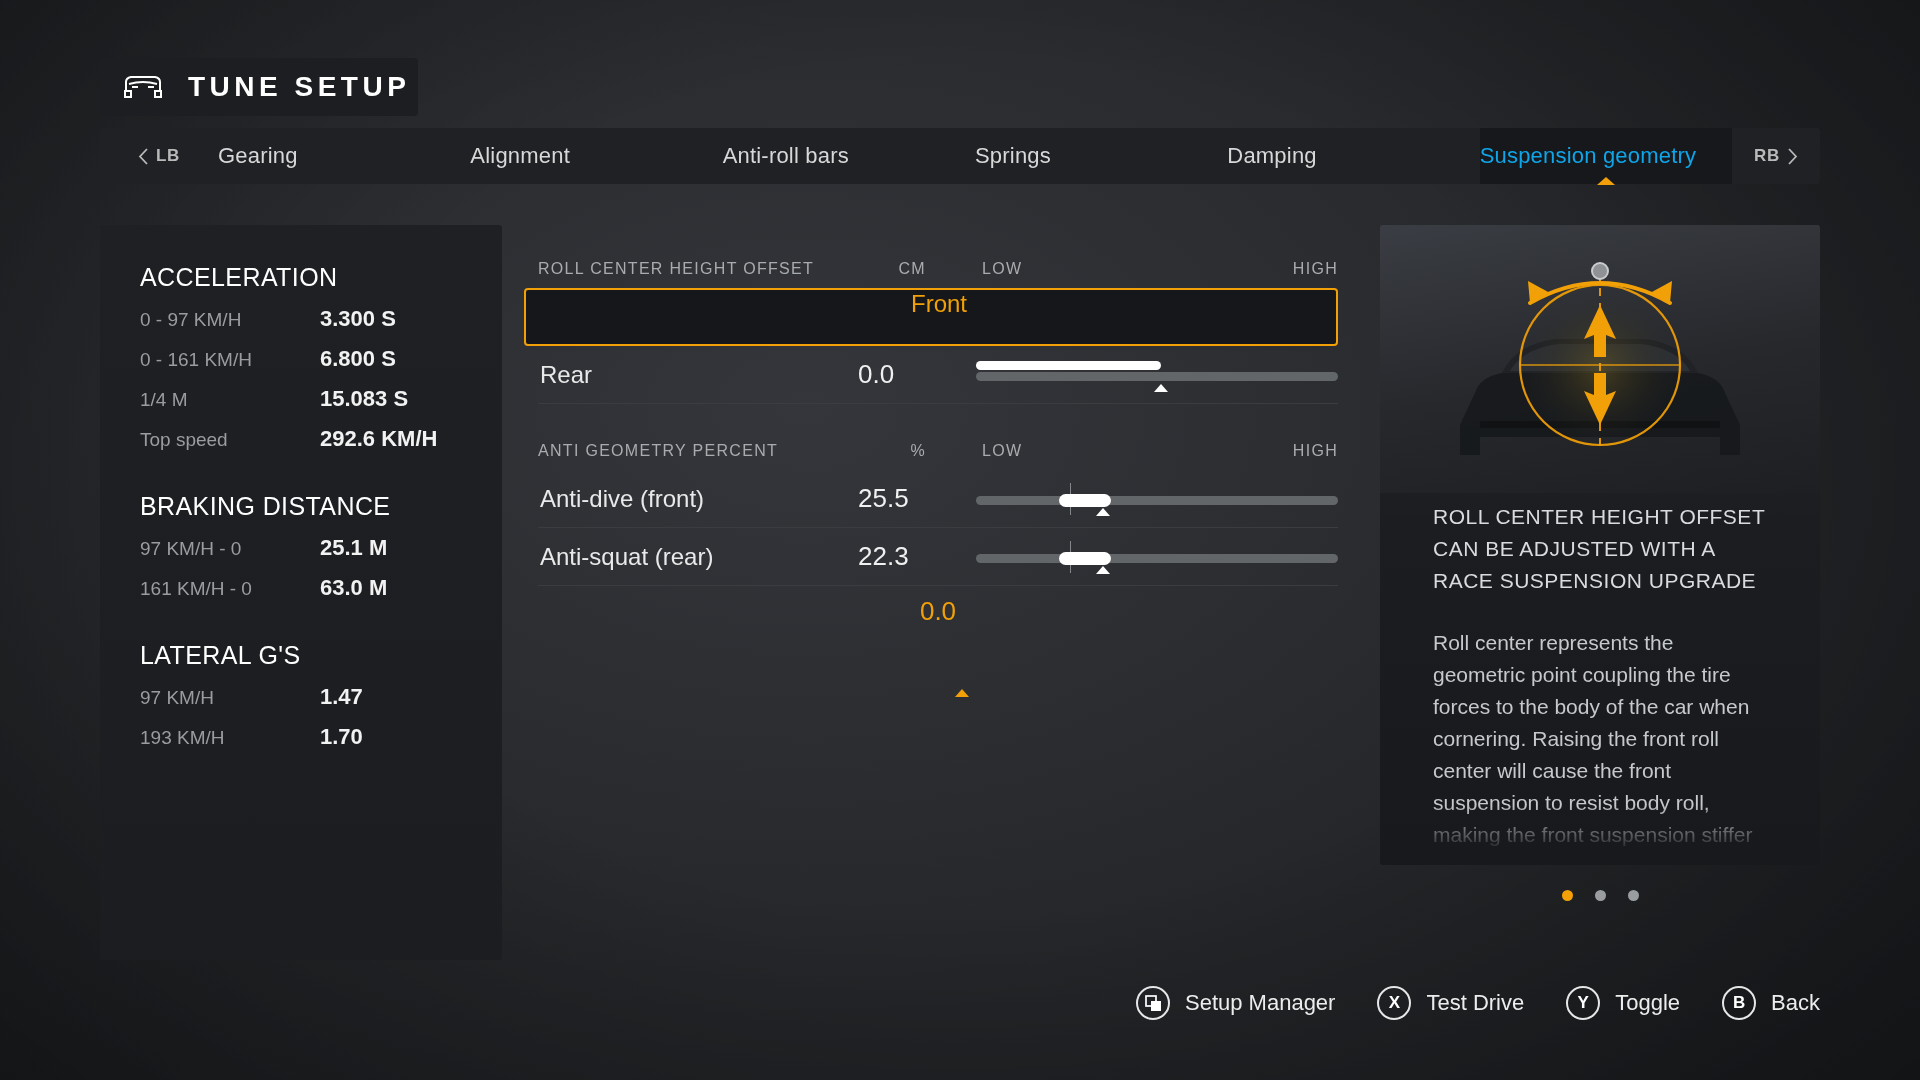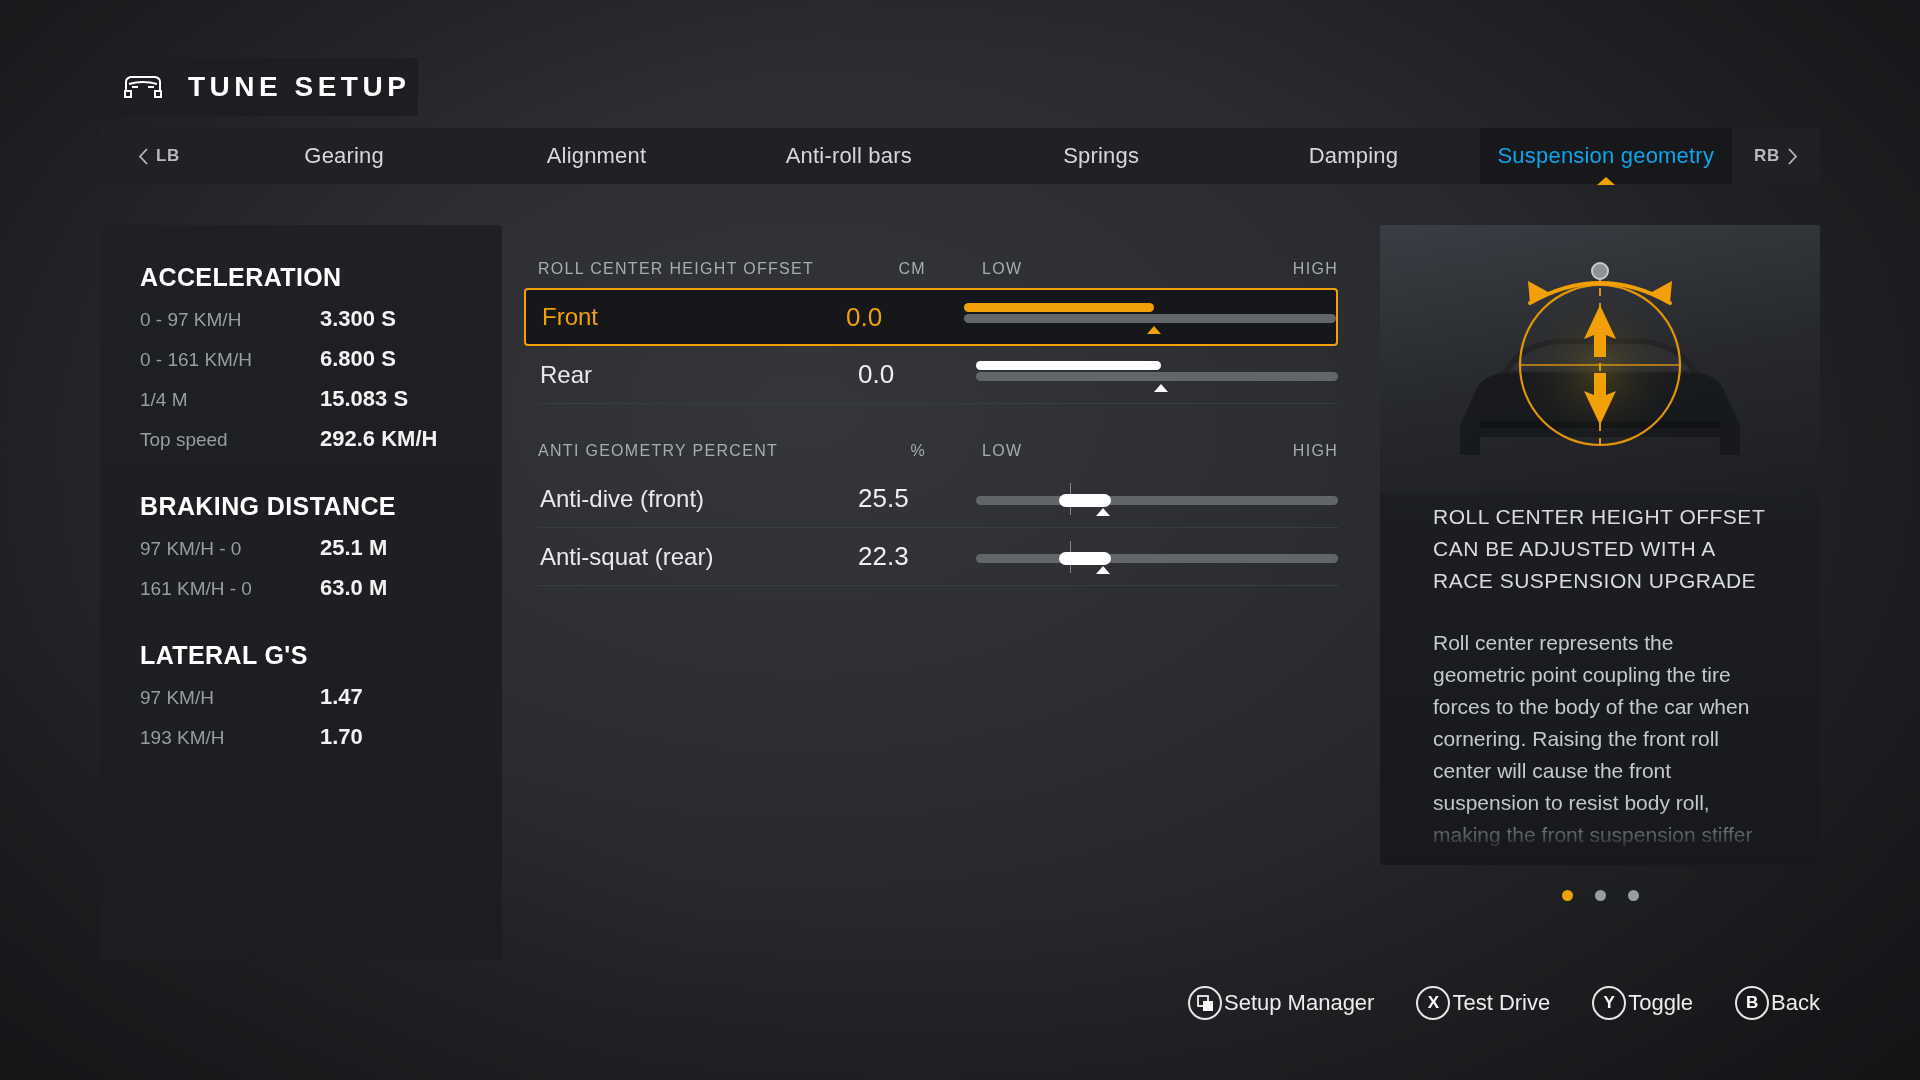--- a/index.html
+++ b/index.html
@@ -34,39 +34,39 @@
     background:#1f2125; border-radius:3px; display:flex; align-items:stretch;
   }
   .tab-nav{
     flex:0 0 auto; display:flex; align-items:center; justify-content:center;
     font-size:17px; color:#b9b9b9; letter-spacing:.6px; gap:7px;
     font-weight:600;
   }
   .tab-nav.lb{ width:118px; }
   .tab-nav.rb{ width:88px; }
   .tab{
-    flex:1 1 0; display:flex; align-items:center; justify-content:center;
+    flex:1 1 0; display:flex; align-items:center; 
     font-size:22px; color:#d8d8d8; position:relative; cursor:pointer;
     letter-spacing:.2px;
   }
   .tab.active{ background:#16181b; color:#0ea5e9; }
   .tab.active .caret{
     position:absolute; bottom:-1px; left:50%; transform:translateX(-50%);
     width:0;height:0;border-left:9px solid transparent;border-right:9px solid transparent;
     border-bottom:8px solid #f2a007;
   }
 
   
   .stats{
     position:absolute; left:100px; top:225px; width:402px; height:735px;
     background:linear-gradient(180deg,#1e2023 0%,#1b1d20 100%);
     border-radius:3px; padding:38px 40px 0 40px;
   }
   .stat-head{
-    font-size:25px; font-weight:700; color:#fff; letter-spacing:.4px;
+    font-size:25px; font-weight:400; color:#fff; letter-spacing:.4px;
     font-stretch:condensed; margin-bottom:14px;
   }
   .stat-head.gap{ margin-top:26px; }
   .stat-row{ display:flex; align-items:baseline; height:40px; }
   .stat-label{ flex:0 0 180px; font-size:19px; color:#9a9d9f; }
   .stat-value{ font-size:22px; color:#f2f2f2; font-weight:600; }
 
   
   .settings{ position:absolute; left:538px; top:250px; width:800px; }
   .grp-head{
@@ -75,21 +75,21 @@
   }
   .grp-head .g-title{ flex:0 0 320px; }
   .grp-head .g-unit{ flex:0 0 60px; text-align:right; }
   .grp-head .g-low{ flex:0 0 60px; padding-left:48px; }
   .grp-head .g-high{ flex:1 1 auto; text-align:right; }
 
   .row{
     display:flex; align-items:center; height:58px; position:relative;
     border-bottom:1px solid #3a3d40;
   }
-  .row.noline{ border-bottom:1px solid transparent; }
+  .row.noline{ border-bottom:1px solid transparent;flex-direction:column; }
   .row .r-name{ flex:0 0 320px; font-size:24px; color:#e9e9e9; padding-left:2px; }
   .row .r-val{ flex:0 0 70px; text-align:left; font-size:26px; color:#f0f0f0; }
   .row .r-slider{ flex:1 1 auto; margin-left:48px; position:relative; height:28px; }
 
   .row.selected{
     background:#15171a; border:2px solid #f2a007; border-radius:4px;
     height:58px; margin-left:-14px; padding-left:14px; width:calc(100% + 14px);
   }
   .row.selected .r-name{ color:#f2a007; flex:0 0 306px; }
   .row.selected .r-val{ color:#f2a007; }
@@ -145,21 +145,21 @@
   }
   .dot{ width:11px;height:11px;border-radius:50%;background:#9a9da0; }
   .dot.active{ background:#f2a007; }
 
   
   .footer{
     position:absolute; left:0; right:0; top:975px; height:56px;
     display:flex; align-items:center; justify-content:flex-end;
     padding-right:100px; gap:42px;
   }
-  .fbtn{ display:flex; align-items:center; gap:2px; }
+  .fbtn{ display:flex; align-items:center; gap:15px; }
   .fglyph{
     width:34px;height:34px;border-radius:50%;border:2px solid #e6e6e6;
     display:flex;align-items:center;justify-content:center;
     font-size:17px; font-weight:700; color:#fff;
   }
   .flabel{ font-size:22px; color:#ededed; }
 </style>
 </head>
 <body>
 

